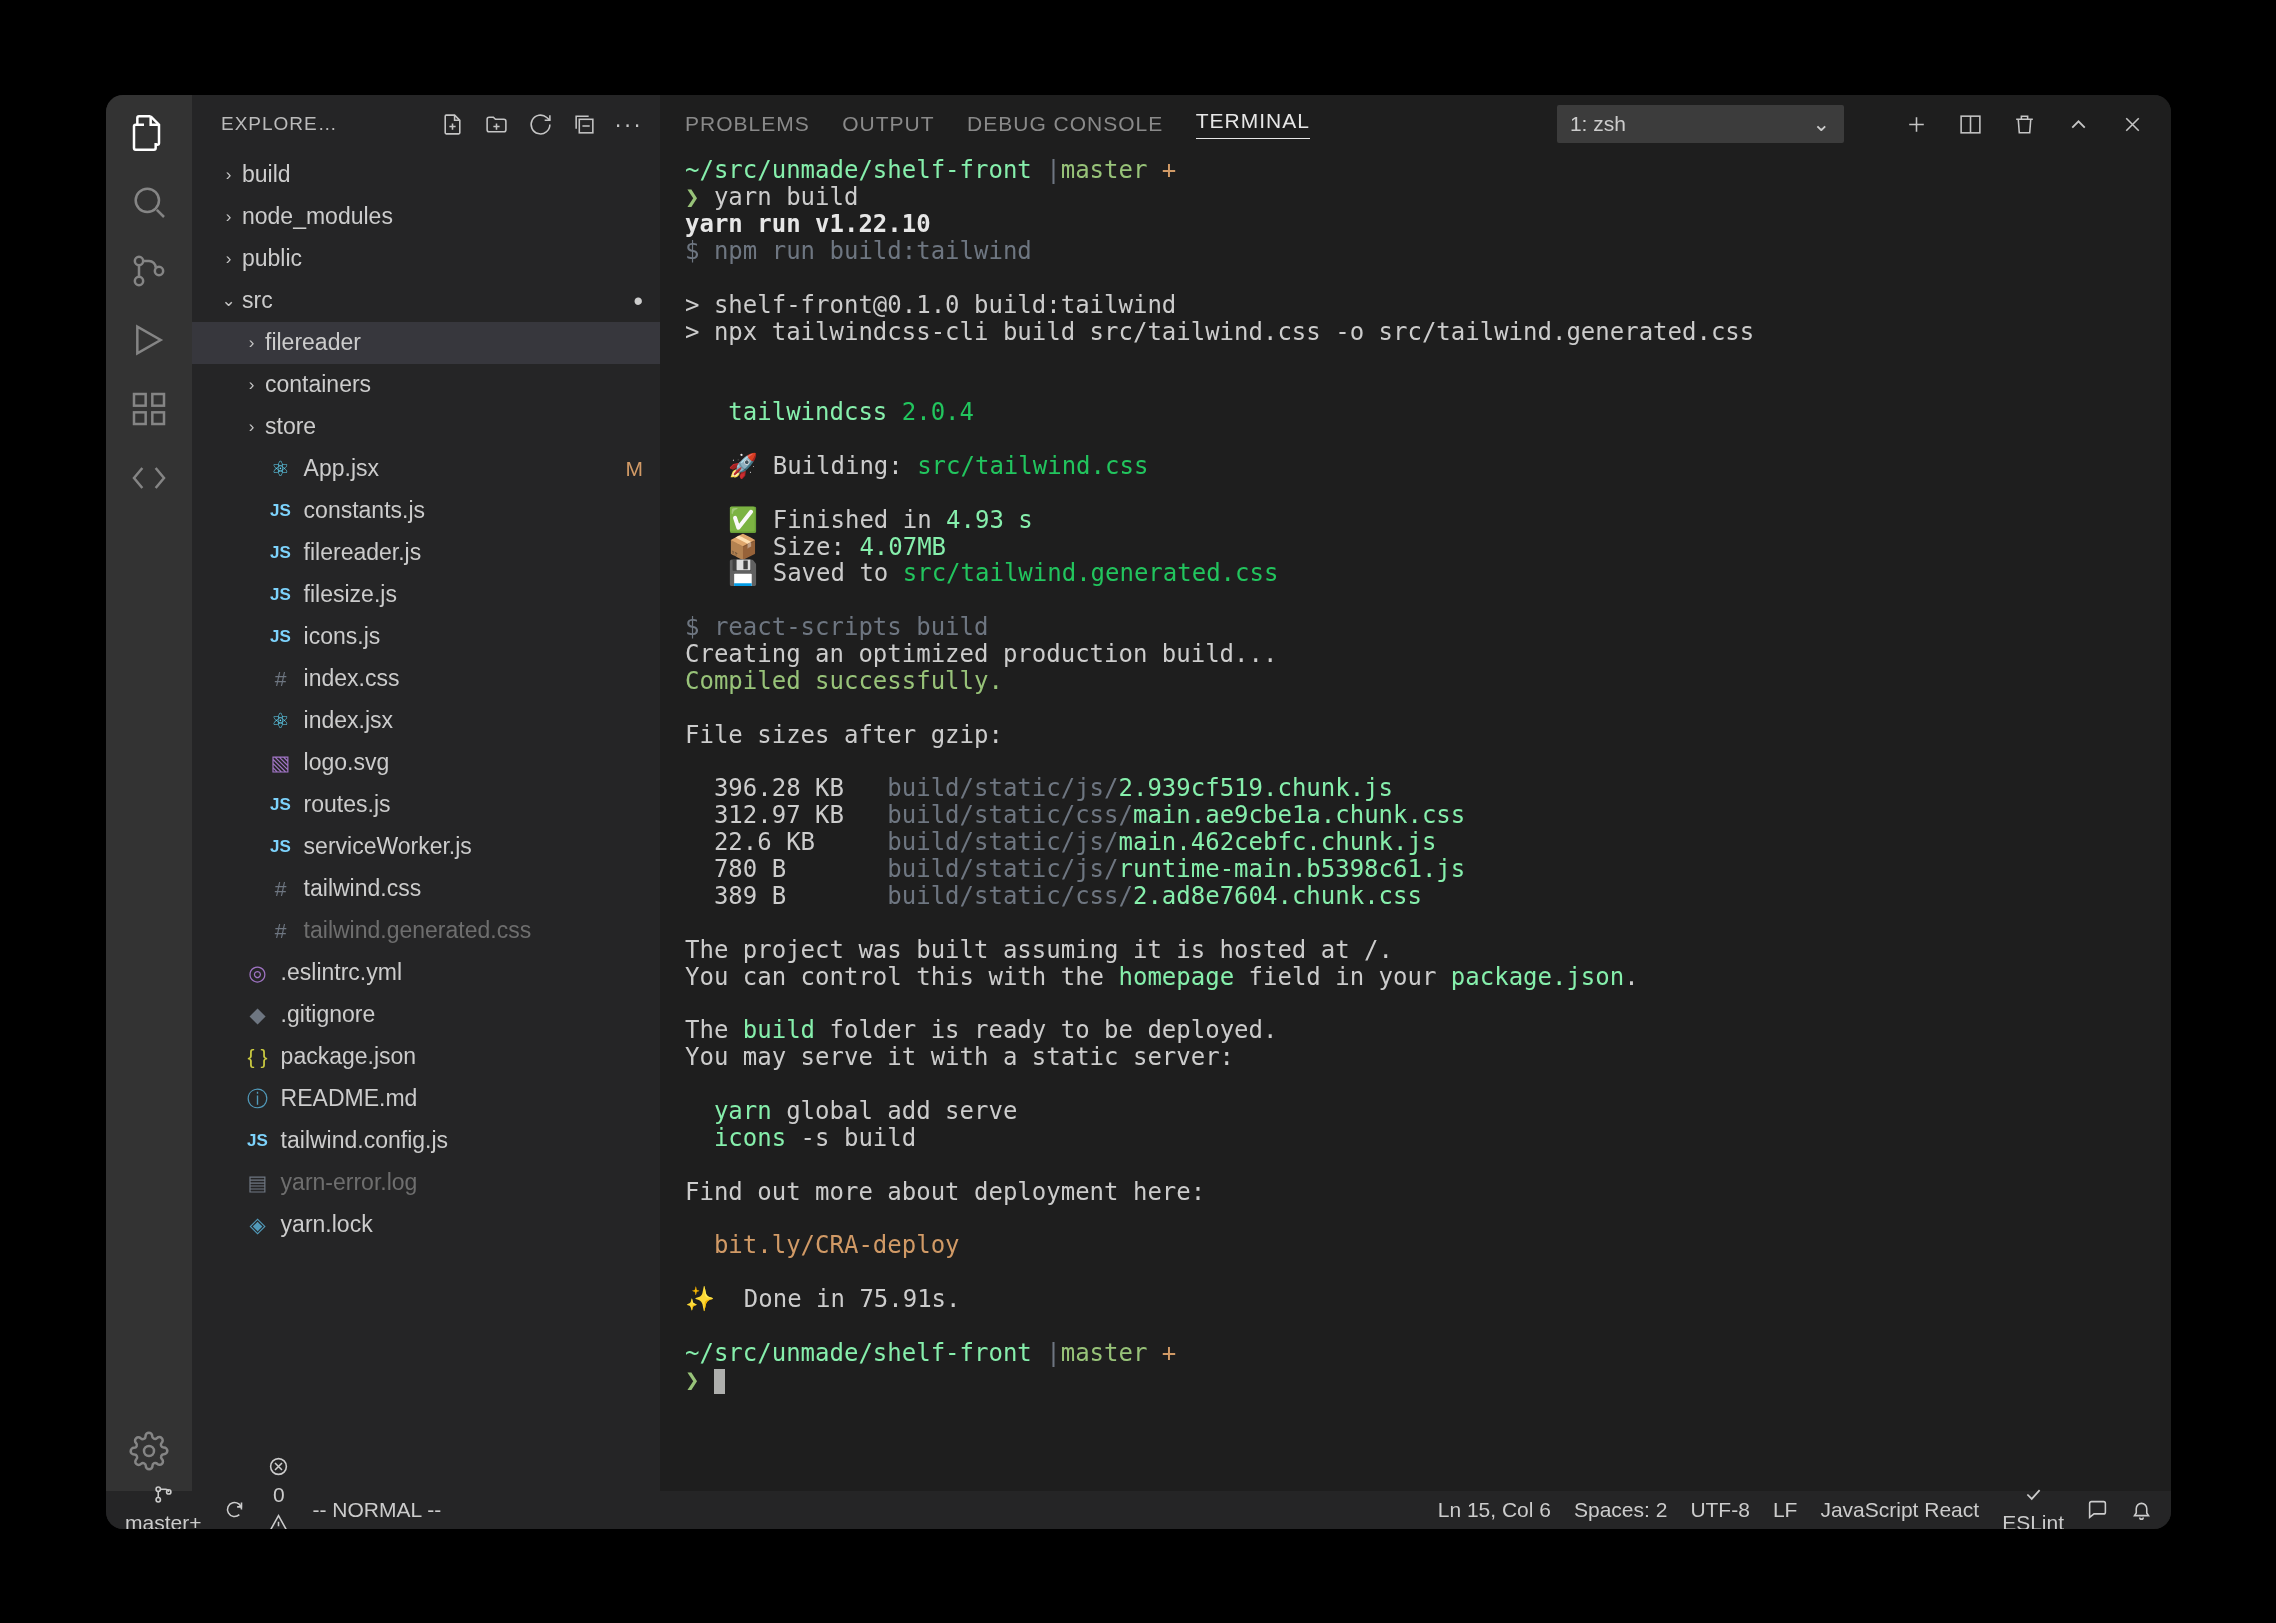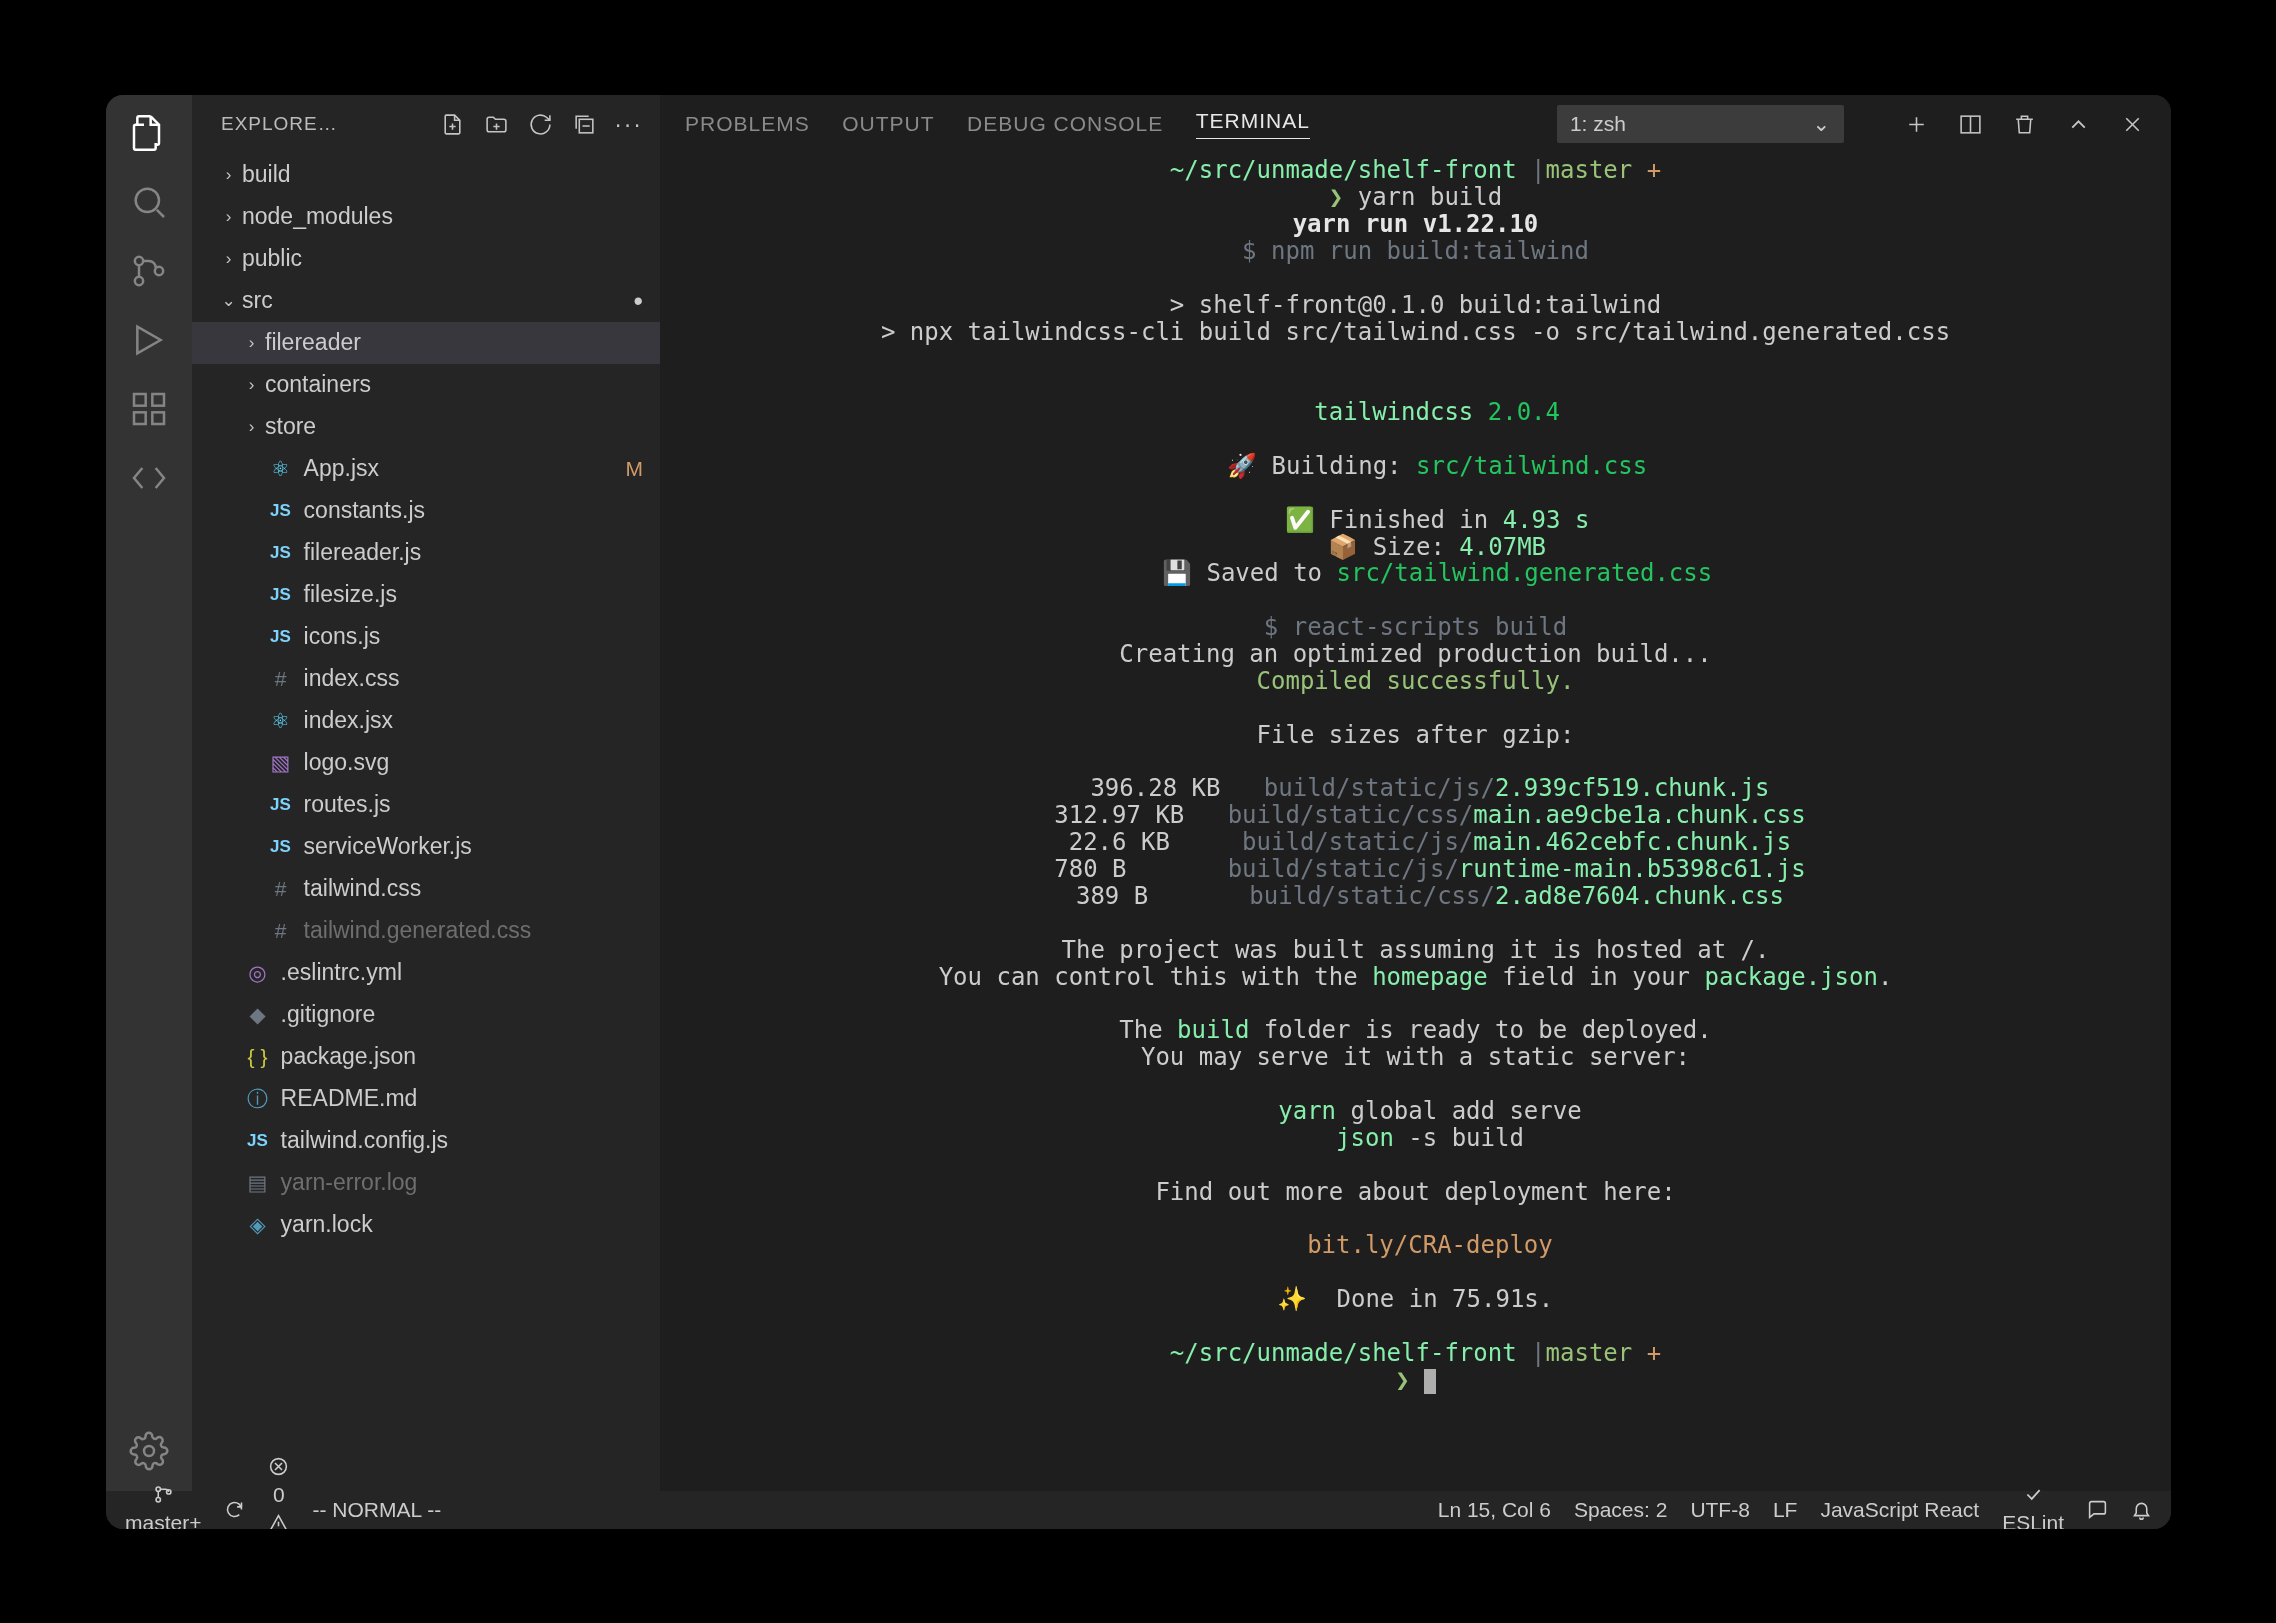--- a/index.html
+++ b/index.html
@@ -136,21 +136,20 @@
 .ic-info { color: #519aba; }
 .ic-file { color: #6e7681; }
 .ic-svg { color: #a074c4; }
 .ic-lock { color: #519aba; }
 .editor-area {
   flex: 1;
   background: #1e1e1e;
   display: flex;
   flex-direction: column;
   min-height: 0;
-  text-align: center;
 }
 .panel-tabs {
   height: 59px;
   display: flex;
   align-items: center;
   padding: 0 25px;
   gap: 32.5px;
   color: #8a8a8a;
   font-size: 21px;
 }
@@ -538,21 +537,21 @@
   780 B       <span class="t-dim">build/static/js/</span><span class="t-cyan">runtime-main.b5398c61.js</span>
   389 B       <span class="t-dim">build/static/css/</span><span class="t-cyan">2.ad8e7604.chunk.css</span>
 
 The project was built assuming it is hosted at /.
 You can control this with the <span class="t-cyan">homepage</span> field in your <span class="t-cyan">package.json</span>.
 
 The <span class="t-cyan">build</span> folder is ready to be deployed.
 You may serve it with a static server:
 
   <span class="t-cyan">yarn</span> global add serve
-  <span class="t-cyan">json</span> -s build
+  <span class="t-cyan">icons</span> -s build
 
 Find out more about deployment here:
 
   <span class="t-yellow">bit.ly/CRA-deploy</span>
 
 ✨  Done in 75.91s.
 
 <span class="t-cyan">~/src/unmade/shelf-front</span> <span class="t-dim">|</span><span class="t-green">master</span> <span class="t-yellow">+</span>
 <span class="t-green">❯</span> <span class="cursor"></span></div>
     </div>

